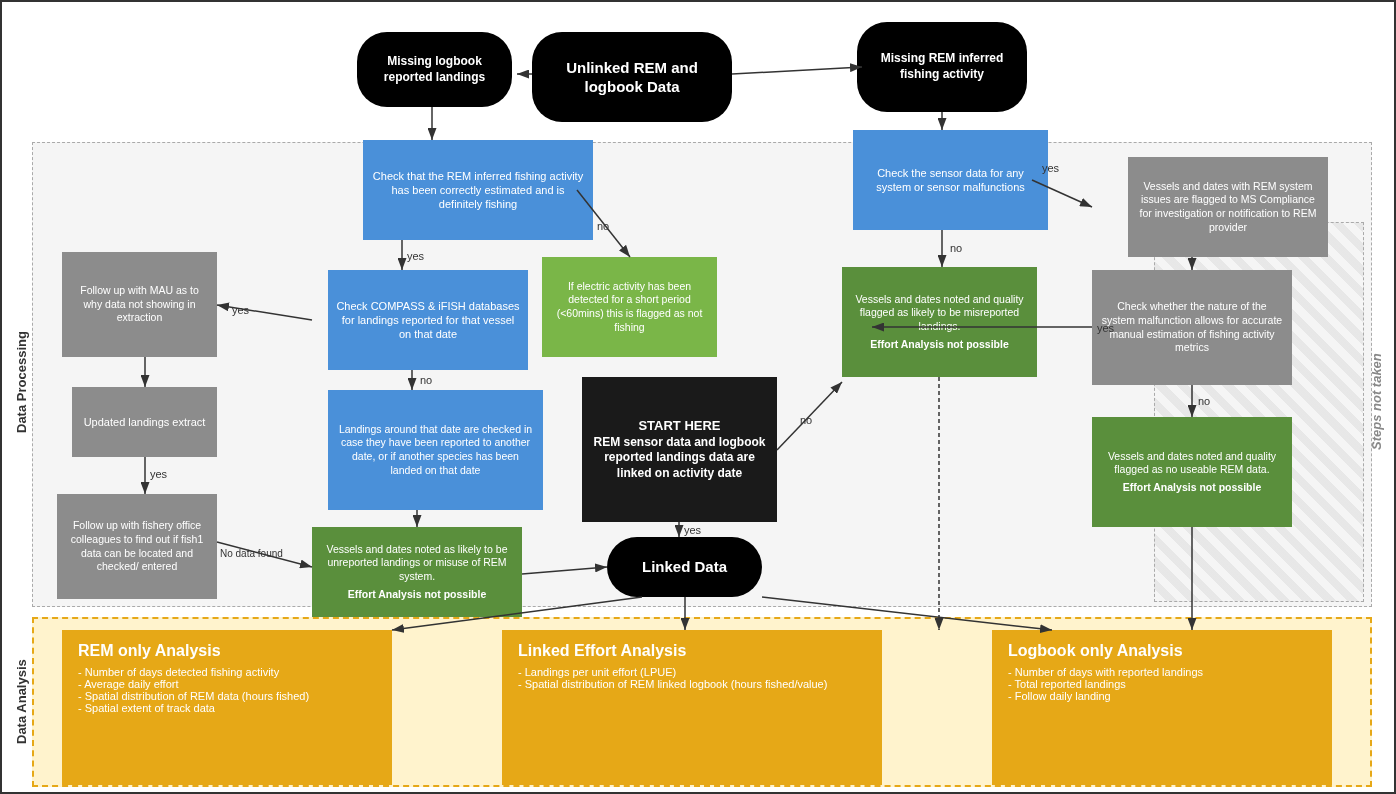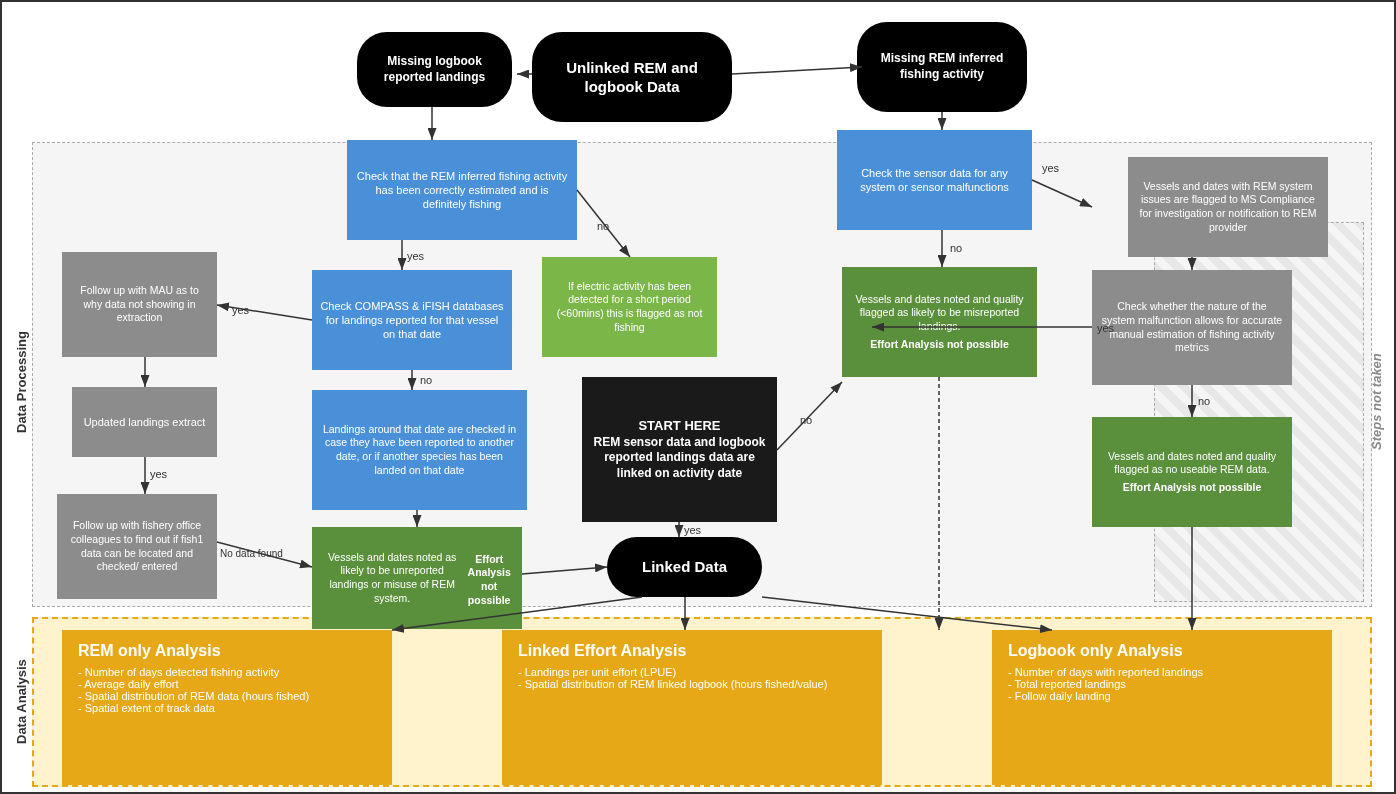--- a/index.html
+++ b/index.html
@@ -97,20 +97,21 @@
     .node-orange {
       background: #000000;
       color: #fff;
       border-radius: 30px;
       font-weight: bold;
       font-size: 13px;
     }
     .node-blue {
       background: #4a90d9;
       color: #fff;
+      margin-left: 16px;
     }
     .node-green {
       background: #5a8f3c;
       color: #fff;
     }
     .node-green-light {
       background: #7ab648;
       color: #fff;
     }
     .node-black {
@@ -220,21 +221,21 @@
   </div>
 
   <div class="node node-blue" style="left:310px; top:388px; width:215px; height:120px; font-size:10.5px;">
     <span>Landings around that date are checked in case they have been reported to another date, or if another species has been landed on that date</span>
   </div>
 
   <div class="node node-gray" style="left:55px; top:492px; width:160px; height:105px; font-size:10.5px;">
     <span>Follow up with fishery office colleagues to find out if fish1 data can be located and checked/ entered</span>
   </div>
 
-  <div class="node node-green" style="left:310px; top:525px; width:210px; height:102px; font-size:10.5px; flex-direction:row;">
+  <div class="node node-green" style="left:310px; top:525px; width:210px; height:90px; font-size:10.5px; flex-direction:column;">
     <span>Vessels and dates noted as likely to be unreported landings or misuse of REM system.</span>
     <span class="bold" style="margin-top:4px;">Effort Analysis not possible</span>
   </div>
 
   <div class="node node-black" style="left:580px; top:375px; width:195px; height:145px; font-size:12px; font-weight:bold; flex-direction:column;">
     <div style="font-size:13px; font-weight:bold; ">START HERE</div>
     <div>REM sensor data and logbook reported landings data are linked on activity date</div>
   </div>
 
   <div class="node node-orange" style="left:605px; top:535px; width:155px; height:60px; font-size:15px; font-weight:bold; border-radius:30px;">

